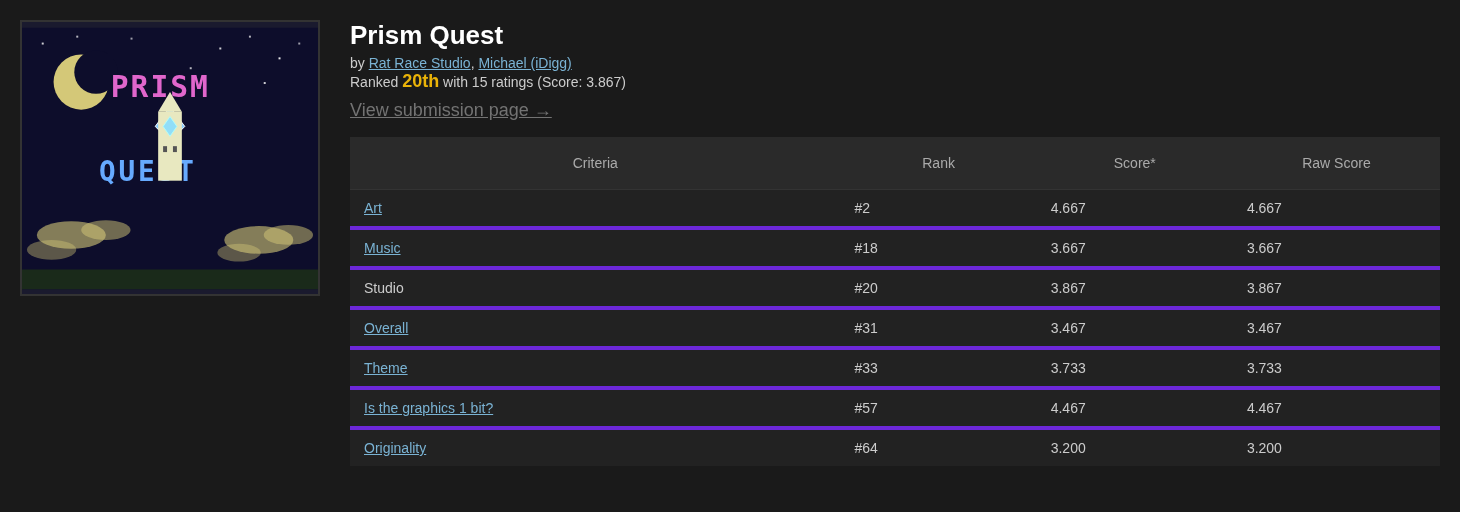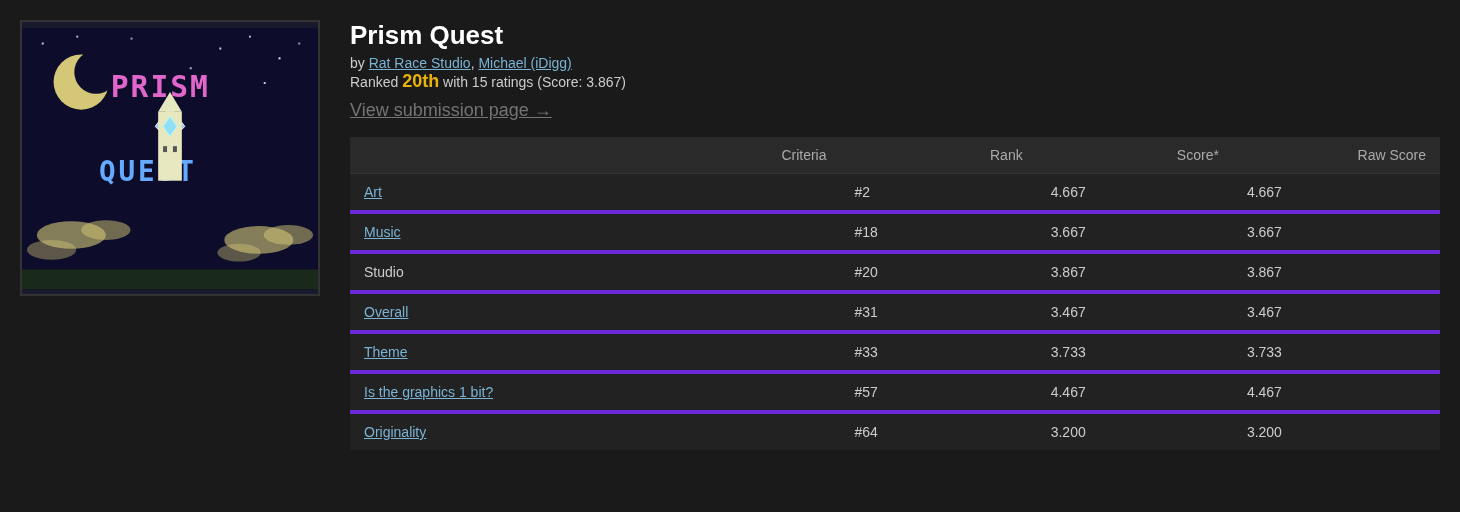--- a/index.html
+++ b/index.html
@@ -70,22 +70,22 @@
     }
     .scores-table {
       width: 100%;
       border-collapse: collapse;
       background: #222;
     }
     .scores-table th {
       background: #2a2a2a;
       color: #aaa;
       font-weight: normal;
-      text-align: right;
-      padding: 10px 14px;
+      text-align: center;
+      padding: 18px 14px;
       border-bottom: 1px solid #333;
       font-size: 14px;
     }
     .scores-table td {
       padding: 10px 14px;
       border-bottom: 4px solid #6d28d9;
       color: #ccc;
       font-size: 14px;
     }
     .scores-table tr:last-child td {

